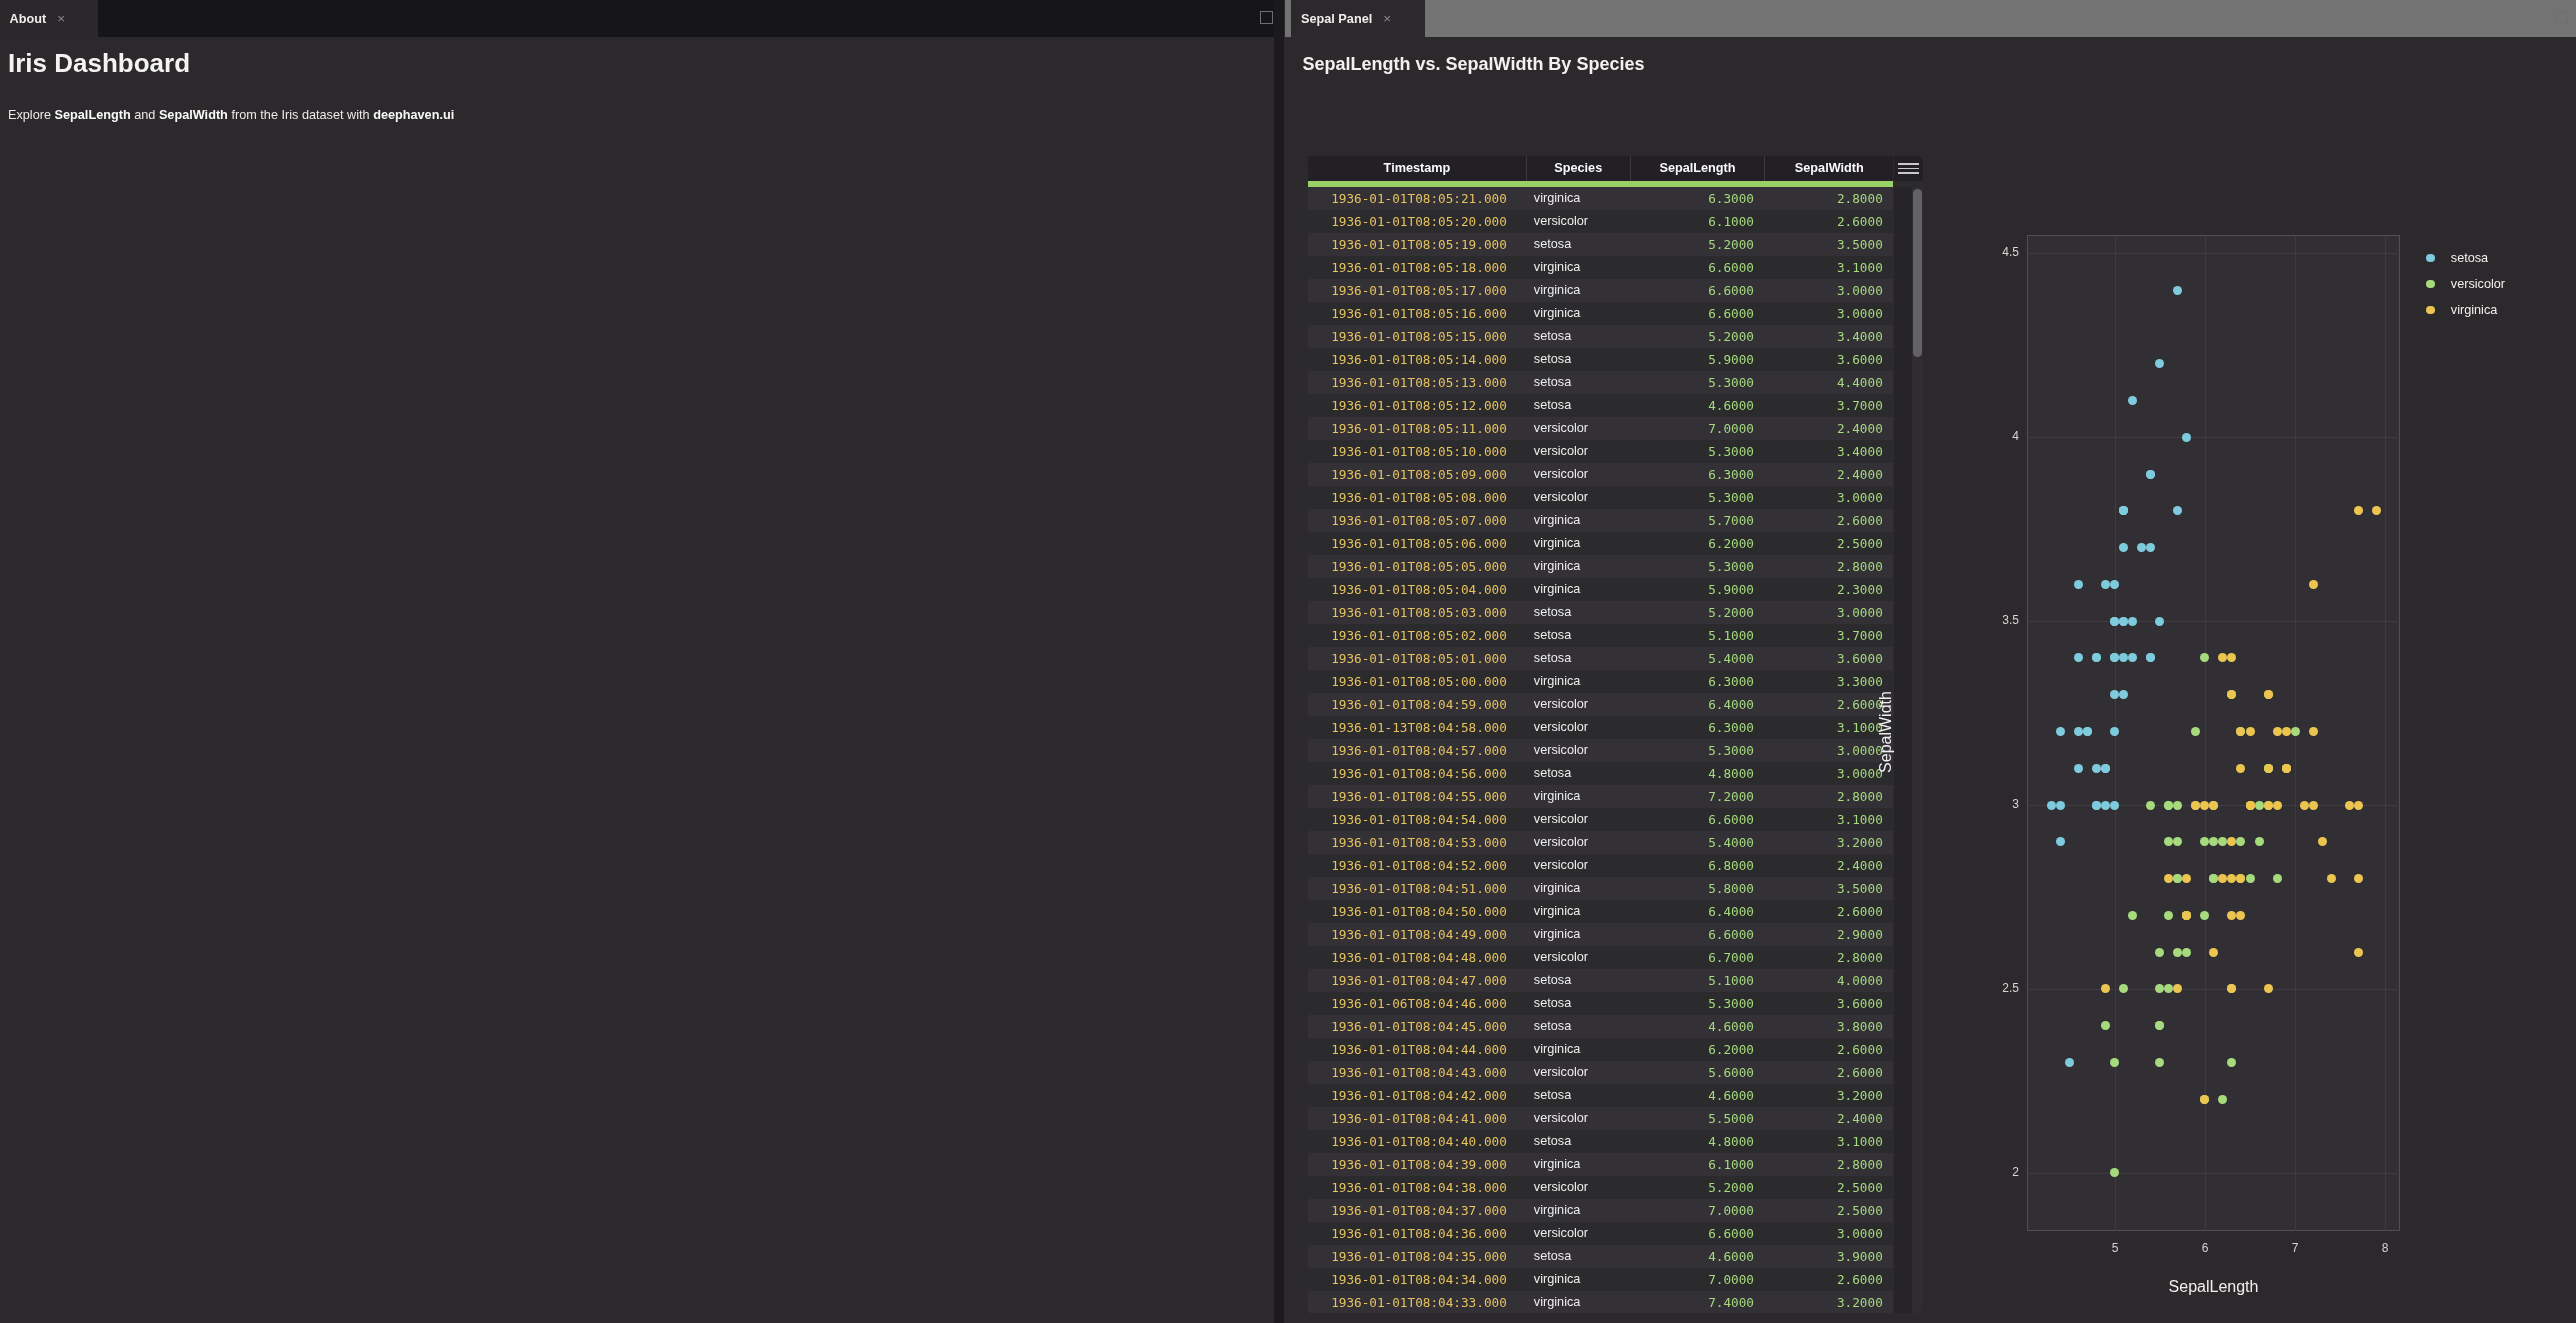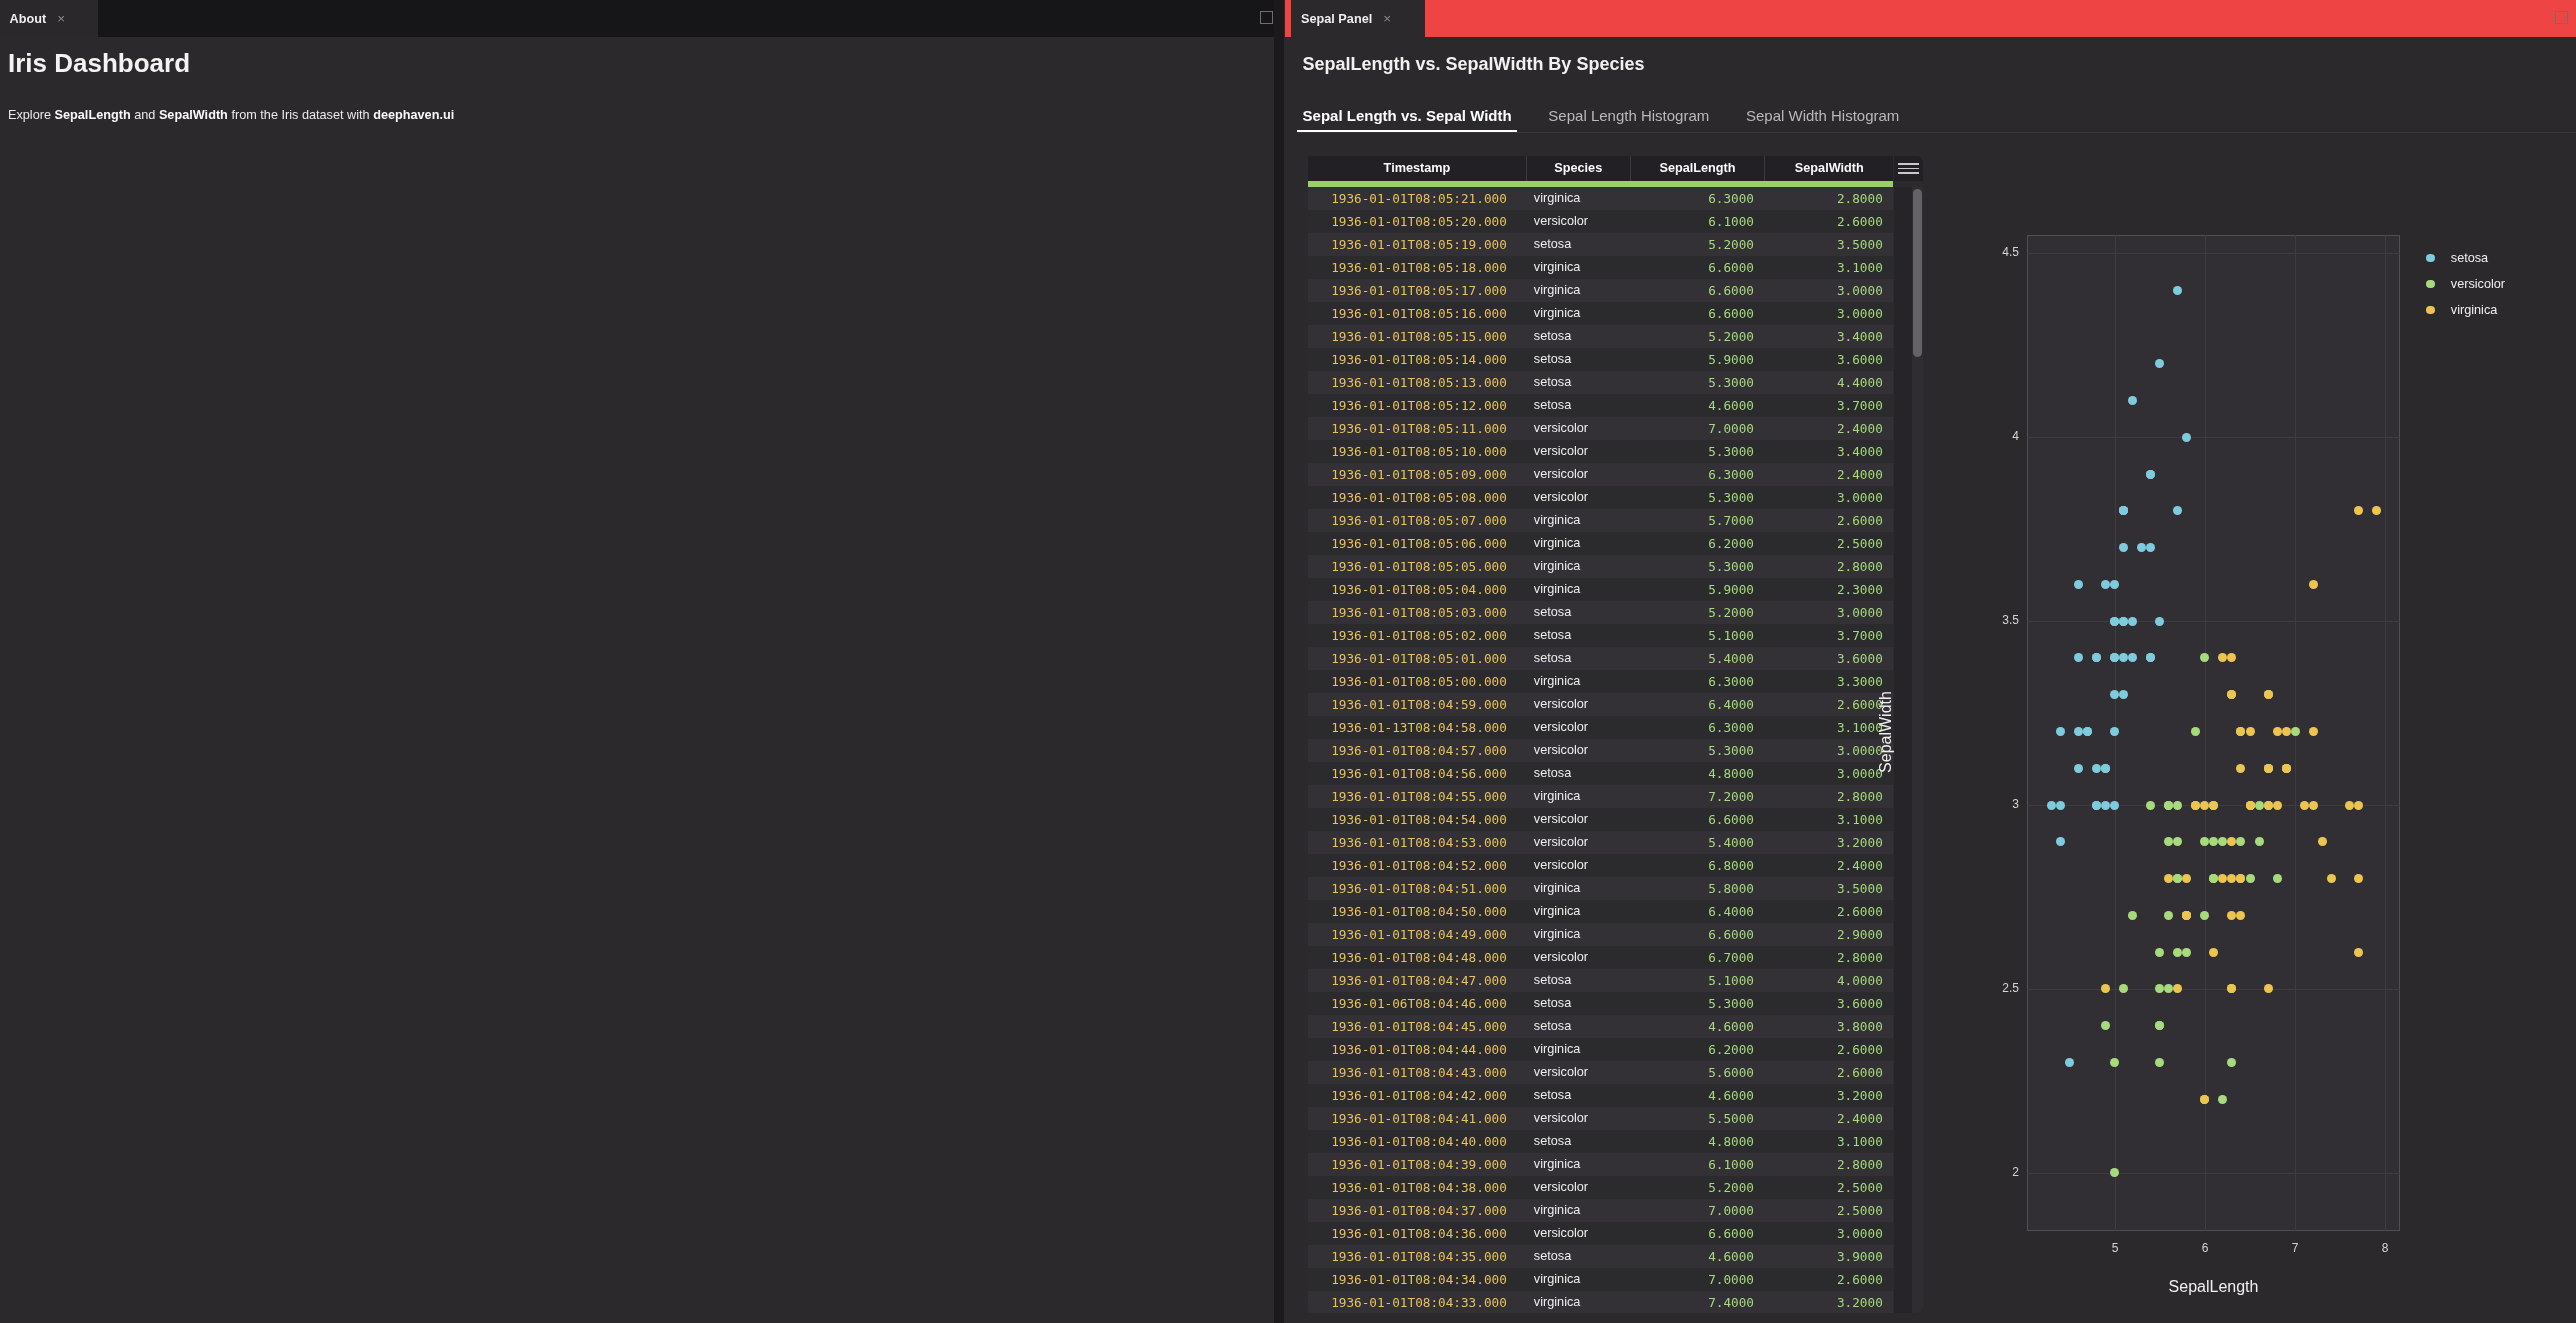--- a/index.html
+++ b/index.html
@@ -5,21 +5,21 @@
   html,body{margin:0;padding:0;background:#1b191c;}
   .stage{position:relative;width:2576px;height:1324px;overflow:hidden;
          font-family:"Liberation Sans",sans-serif;color:#f0efed;background:#2b292c;}
   
   .panel{position:absolute;top:0;height:1324px;background:#2b292c;}
   .panel.left{left:0;width:1274px;}
   .panel.right{left:1285px;width:1291px;}
   .splitter{position:absolute;left:1274px;top:0;width:10.4px;height:1324px;background:#1b191c;}
   
   .tabbar{position:absolute;left:0;top:0;right:0;height:37px;background:#161518;}
-  .panel.right .tabbar{background:#ef4444;}
+  .panel.right .tabbar{background:#737373;}
   .tab{position:absolute;top:0;height:37px;display:flex;align-items:center;gap:11px;
        padding:0 9.6px;box-sizing:border-box;cursor:pointer;}
   .tab.active-left{left:0;width:98px;background:#2a282b;}
   .tab.active-right{left:6.4px;width:134px;background:#2b292c;}
   .tab-label{font-size:12.7px;font-weight:600;color:#efeeec;white-space:nowrap;}
   .close-x{font-size:13.5px;color:#8a898d;line-height:1;}
   .maxicon{position:absolute;top:11px;width:12.7px;height:12.7px;border:1.6px solid #6f6e72;
            box-sizing:border-box;background:transparent;}
   .maxicon.left{left:1260px;}
   .maxicon.right{left:1270px;} 
@@ -99,25 +99,20 @@
   <div class="panel right">
     <div class="tabbar">
       <div class="tab active-right">
         <span class="tab-label">Sepal Panel</span>
         <span class="close-x">×</span>
       </div>
       <div class="maxicon right"></div>
     </div>
 
     <div class="rp-title">SepalLength vs. SepalWidth By Species</div>
-    <div class="subtabs" id="subtabs">
-        <div class="subtab active">Sepal Length vs. Sepal Width</div>
-        <div class="subtab">Sepal Length Histogram</div>
-        <div class="subtab">Sepal Width Histogram</div>
-      </div>
 
     <div class="grid">
       <div class="grid-header" id="grid-header">
           <div class="gh-cell c0">Timestamp</div>
           <div class="gh-cell c1">Species</div>
           <div class="gh-cell c2">SepalLength</div>
           <div class="gh-cell c3">SepalWidth</div>
         </div>
       <div class="menu-btn">
         <div class="bars">

